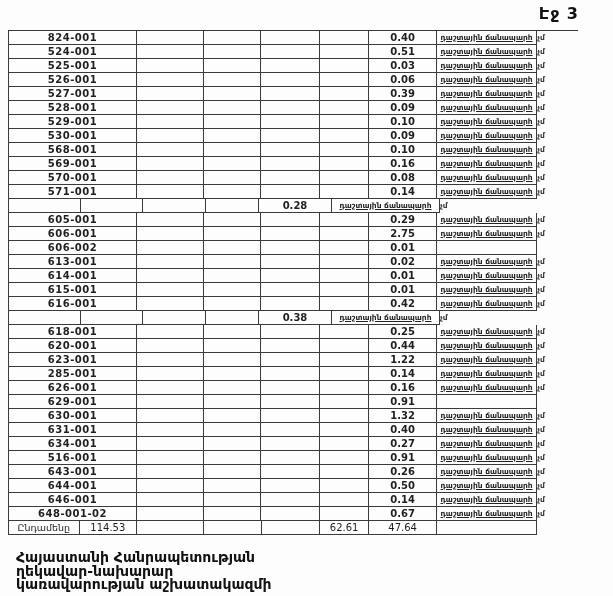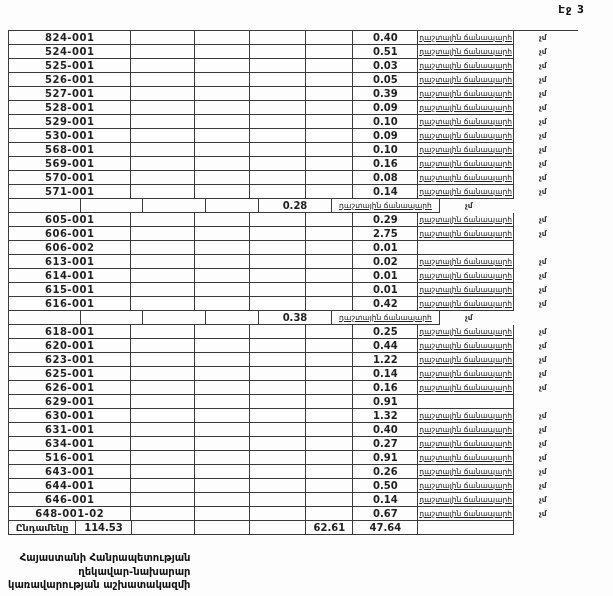--- a/index.html
+++ b/index.html
@@ -6,22 +6,22 @@
   body{
     width:613px;height:596px;
     background:#fdfdfd;
     overflow:hidden;
     position:relative;
     font-family:"DejaVu Sans", sans-serif;
     color:#1b1b1b;
     -webkit-font-smoothing:none;
   }
   .page-label{
-    position:absolute;top:4px;right:28px;
-    font-size:10px;font-weight:bold;color:#111;
+    position:absolute;top:4px;right:34px;
+    font-size:16px;font-weight:bold;color:#111;
     letter-spacing:1px;
   }
   .doc-table{
     position:absolute;left:8px;top:30px;
     border-top:1px solid #3a3a3a;
     border-left:1px solid #3a3a3a;
     width:569px;
   }
   .trow{display:flex;height:14px;line-height:13px;}
   .cell{
@@ -32,40 +32,38 @@
     text-align:center;
     font-size:10px;font-weight:bold;color:#1f1f1f;
   }
   .c-code{width:138px;letter-spacing:.5px;}
   .c-2{width:72px;}
   .c-3{width:62px;}
   .c-4{width:63px;}
   .c-5{width:53px;}
   .c-val{width:73px;}
   .c-road{
-    width:108px;font-size:7.5px;font-weight:normal;color:#222;
+    width:108px;font-size:7.5px;font-weight:bold;color:#222;
     text-decoration:underline;
     text-underline-offset:1px;
     line-height:14px;
   }
   .c-frag{
     width:44px;border:none;background:transparent;
     text-align:left;
     font-size:7.5px;font-weight:bold;color:#333;
     line-height:14px;
-    margin-left:25px;
-  }
-  .total-row .cell{font-weight:bold;}
+  }
+  .total-row .cell{font-weight:normal;}
   .t-label{width:76px;font-size:9.5px;}
   .t-114{width:62px;}
   .footer{
-    position:absolute;left:8px;top:551px;
-    font-size:10px;font-weight:bold;color:#121212;
+    position:absolute;left:16px;top:551px;
+    font-size:14px;font-weight:bold;color:#121212;
     line-height:13.5px;
-    text-align:right;
   }
   .signature{
     position:absolute;right:22px;top:570px;
     font-size:12px;font-weight:bold;color:#121212;
     letter-spacing:.5px;
     margin-top:32px;
   }
 </style>
 </head>
 <body>
@@ -106,21 +104,21 @@
     <div class="cell c-road">դաշտային ճանապարհ</div>
     <div class="cell c-frag">չմ</div>
   </div>
 
   <div class="trow">
     <div class="cell c-code">526-001</div>
     <div class="cell c-2"></div>
     <div class="cell c-3"></div>
     <div class="cell c-4"></div>
     <div class="cell c-5"></div>
-    <div class="cell c-val">0.05</div>
+    <div class="cell c-val">0.06</div>
     <div class="cell c-road">դաշտային ճանապարհ</div>
     <div class="cell c-frag">չմ</div>
   </div>
 
   <div class="trow">
     <div class="cell c-code">527-001</div>
     <div class="cell c-2"></div>
     <div class="cell c-3"></div>
     <div class="cell c-4"></div>
     <div class="cell c-5"></div>
@@ -330,21 +328,21 @@
     <div class="cell c-2"></div>
     <div class="cell c-3"></div>
     <div class="cell c-4"></div>
     <div class="cell c-5"></div>
     <div class="cell c-val">1.22</div>
     <div class="cell c-road">դաշտային ճանապարհ</div>
     <div class="cell c-frag">չմ</div>
   </div>
 
   <div class="trow">
-    <div class="cell c-code">625-001</div>
+    <div class="cell c-code">285-001</div>
     <div class="cell c-2"></div>
     <div class="cell c-3"></div>
     <div class="cell c-4"></div>
     <div class="cell c-5"></div>
     <div class="cell c-val">0.14</div>
     <div class="cell c-road">դաշտային ճանապարհ</div>
     <div class="cell c-frag">չմ</div>
   </div>
 
   <div class="trow">

